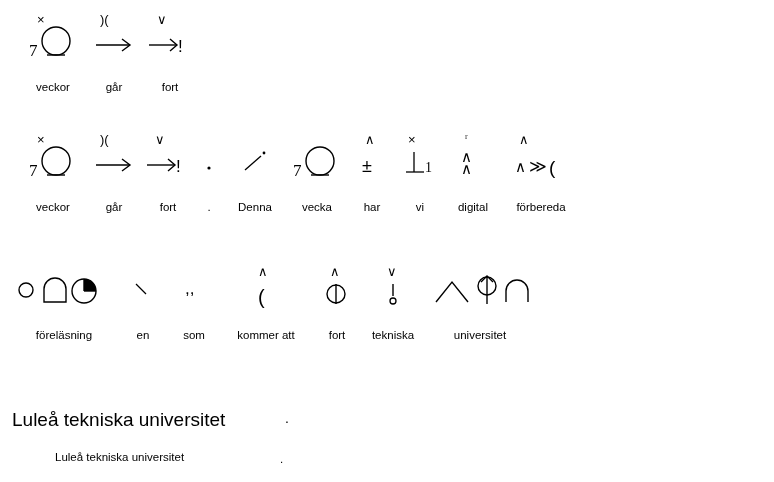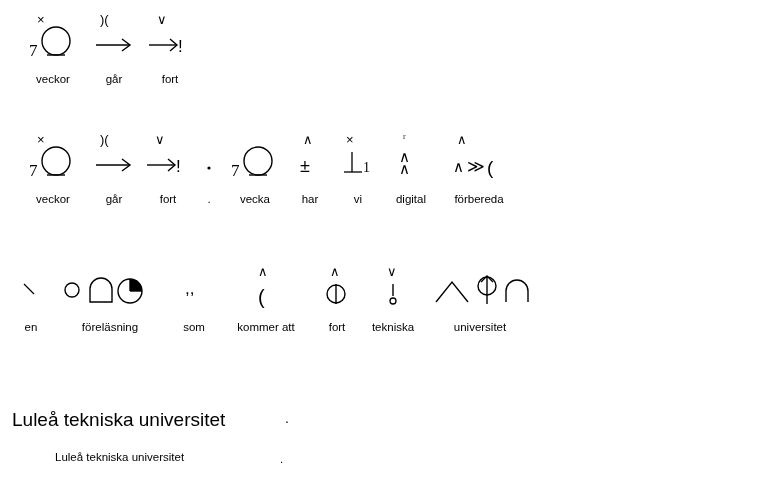--- a/index.html
+++ b/index.html
@@ -42,21 +42,21 @@
   }
   .glyph svg {
     display: block;
     overflow: visible;
   }
   .gloss {
     font-size: 11.5px;
     line-height: 14px;
     color: #000;
     white-space: nowrap;
-    margin-top: 12px;
+    margin-top: 20px;
   }
   
   #row-1 { left: 20px; top: 8px; }
   #row-2 { left: 20px; top: 128px; }
   #row-3 { left: 8px; top: 258px; }
 
   .title-block {
     position: absolute;
     left: 12px;
     top: 408px;
@@ -176,20 +176,29 @@
 
     <div class="group" style="width:30px">
       <div class="glyph">
         <svg width="20" height="52" viewBox="0 0 20 52">
           <circle cx="10" cy="40" r="1.6" fill="#000"></circle>
         </svg>
       </div>
       <div class="gloss">.</div>
     </div>
 
+    <div class="group" style="width:62px">
+      <div class="glyph">
+        <svg width="40" height="52" viewBox="0 0 40 52">
+          <line x1="10" y1="42" x2="26" y2="28" stroke="#000" stroke-width="1.3"></line>
+          <circle cx="29" cy="25" r="1.4" fill="#000"></circle>
+        </svg>
+      </div>
+      <div class="gloss">Denna</div>
+    </div>
 
     <div class="group" style="width:62px">
       <div class="glyph">
         <svg width="56" height="52" viewBox="0 0 56 52">
           <text x="4" y="48" font-family="Liberation Serif, serif" font-size="17">7</text>
           <circle cx="31" cy="33" r="14" fill="none" stroke="#000" stroke-width="1.4"></circle>
           <line x1="22" y1="47" x2="40" y2="47" stroke="#000" stroke-width="1.4"></line>
         </svg>
       </div>
       <div class="gloss">vecka</div>
@@ -238,44 +247,44 @@
           <text x="20" y="44" font-family="Liberation Sans, sans-serif" font-size="17">≫</text>
           <text x="40" y="46" font-family="Liberation Sans, sans-serif" font-size="19">(</text>
         </svg>
       </div>
       <div class="gloss">förbereda</div>
     </div>
 
   </div>
 
   <div class="row" id="row-3">
-
-    <div class="group" style="width:46px">
-      <div class="glyph">
-        <svg width="30" height="50" viewBox="0 0 30 50">
-          <line x1="8" y1="26" x2="18" y2="36" stroke="#000" stroke-width="1.3"></line>
-        </svg>
-      </div>
-      <div class="gloss">en</div>
-    </div>
 
     <div class="group" style="width:112px">
       <div class="glyph">
         <svg width="104" height="50" viewBox="0 0 104 50">
           <circle cx="14" cy="32" r="7" fill="none" stroke="#000" stroke-width="1.4"></circle>
           <path d="M 32 44 L 32 31 A 11 11 0 0 1 54 31 L 54 44 Z" fill="none" stroke="#000" stroke-width="1.4"></path>
           <circle cx="72" cy="33" r="12" fill="none" stroke="#000" stroke-width="1.4"></circle>
           <line x1="72" y1="33" x2="72" y2="21" stroke="#000" stroke-width="1.4"></line>
           <line x1="72" y1="33" x2="84" y2="33" stroke="#000" stroke-width="1.4"></line>
           <path d="M 72 21 A 12 12 0 0 1 84 33 L 72 33 Z" fill="#000" stroke="none"></path>
         </svg>
       </div>
       <div class="gloss">föreläsning</div>
     </div>
 
+    <div class="group" style="width:46px">
+      <div class="glyph">
+        <svg width="30" height="50" viewBox="0 0 30 50">
+          <line x1="8" y1="26" x2="18" y2="36" stroke="#000" stroke-width="1.3"></line>
+        </svg>
+      </div>
+      <div class="gloss">en</div>
+    </div>
+
     <div class="group" style="width:56px">
       <div class="glyph">
         <svg width="34" height="50" viewBox="0 0 34 50">
           <text x="8" y="36" font-family="Liberation Sans, sans-serif" font-size="17">,,</text>
         </svg>
       </div>
       <div class="gloss">som</div>
     </div>
 
     <div class="group" style="width:88px">

